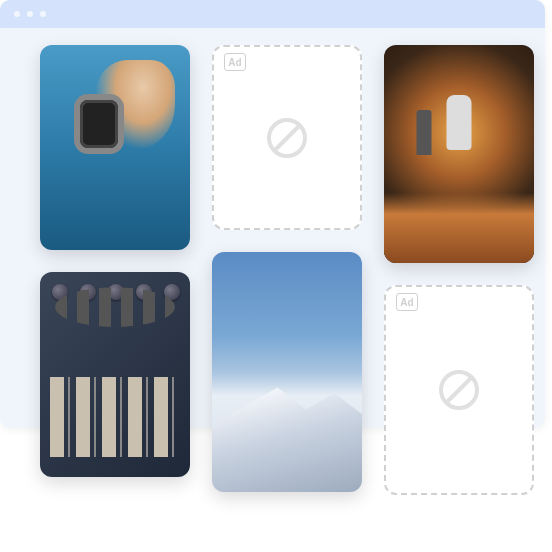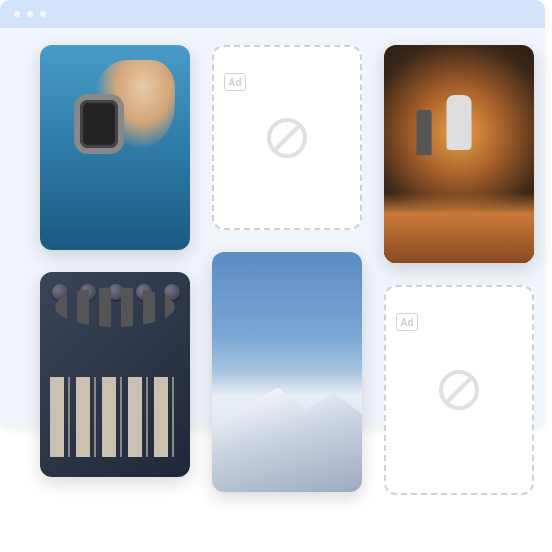--- a/index.html
+++ b/index.html
@@ -63,21 +63,21 @@
 .card-tall { height: 205px; }
 .card-short { height: 185px; }
 .card-ad {
   background: #fff;
   border: 2px dashed #d0d0d0;
   box-shadow: none;
   position: relative;
 }
 .ad-label {
   position: absolute;
-  top: 26px;
+  top: 6px;
   left: 10px;
   width: 22px;
   height: 18px;
   border: 1.5px solid #d0d0d0;
   border-radius: 3px;
   display: flex;
   align-items: center;
   justify-content: center;
   font-size: 10px;
   font-weight: 600;

